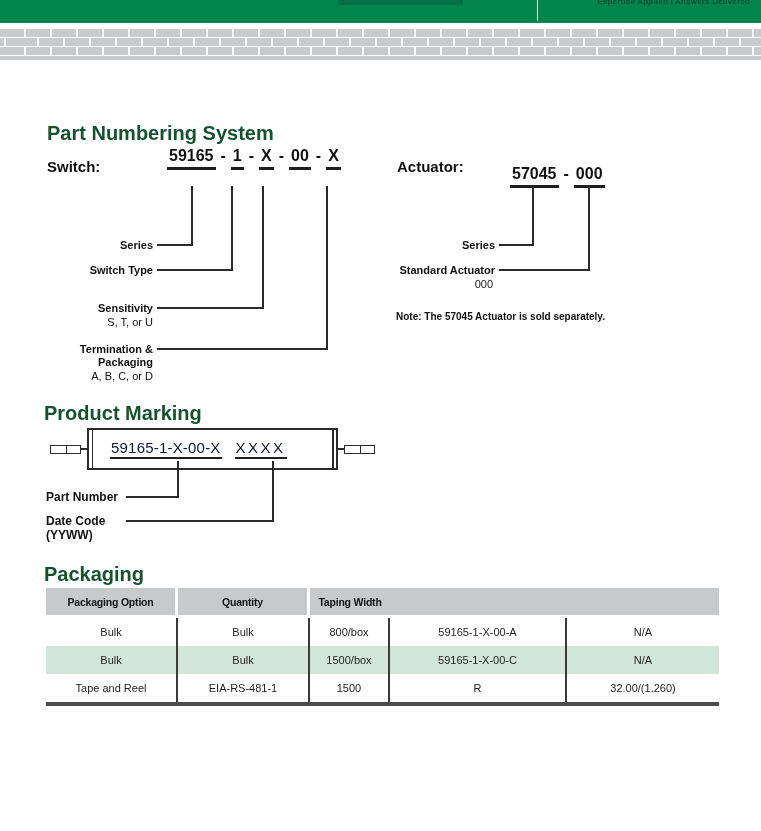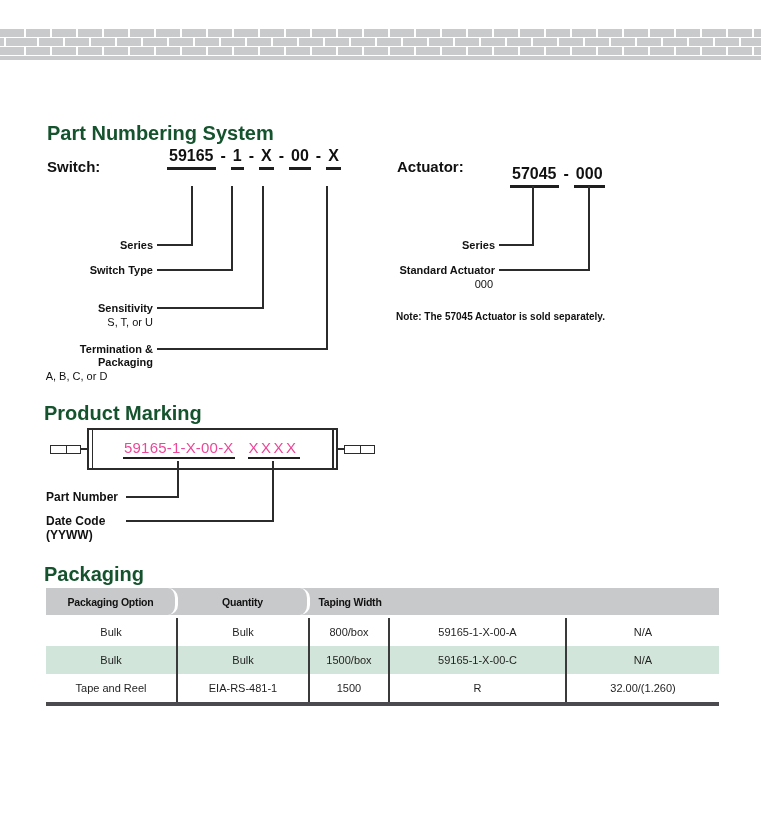--- a/index.html
+++ b/index.html
@@ -60,56 +60,61 @@
   .note { position:absolute; font-weight:bold; font-size:10px; color:#111; white-space:nowrap; }
 
   
   .sw-body {
     position:absolute; left:87px; top:428px; width:251px; height:42px;
     border:2.5px solid #2b2b2b; background:#fff;
   }
   .sw-endline { position:absolute; top:0; bottom:0; width:1.5px; background:#2b2b2b; }
   .sw-marking {
     position:absolute; left:0; top:0; right:0; bottom:0;
-    display:flex; align-items:center; padding-left:34px; gap:13px;
-    font-size:15px; color:#ec4899;
+    display:flex; align-items:center; padding-left:21px; gap:13px;
+    font-size:15px; color:#0f172a;
   }
   .mark { border-bottom:2px solid #1e1e1e; padding:0 1px 1px; white-space:nowrap; }
   .lead {
     position:absolute; width:31px; height:9px;
     border:1.5px solid #2b2b2b; background:#fff;
   }
   .lead-div { position:absolute; left:50%; top:0; bottom:0; width:1.5px; background:#2b2b2b; }
   .mk-lbl { position:absolute; font-weight:bold; font-size:12px; color:#111; white-space:nowrap; line-height:14px; }
 
   
   .pkg-table { position:absolute; left:46px; top:588px; width:673px; }
   .thead, .trow { display:grid; grid-template-columns:132px 132px 80px 177px 152px; }
   .thead { height:30px; background:#c8c9cb; border-bottom:3px solid #fff; }
   .th {
     display:flex; align-items:center; justify-content:center;
     font-weight:bold; font-size:10.5px; letter-spacing:-0.2px; color:#111;
-    border-right:3px solid #fff; white-space:nowrap;border-radius:10px;
+    border-right:3px solid #fff; white-space:nowrap;
   }
   .th:last-child { border-right:none; }
   .trow { height:28px; }
   .trow.alt { background:#d2e5da; }
   .td {
     display:flex; align-items:center; justify-content:center;
     font-size:11px; color:#1f1f1f;
     border-right:2px solid #3a3a3a; white-space:nowrap;
   }
   .td:last-child { border-right:none; }
   .tbottom { height:4px; background:#4b4b4f; }
 </style>
 </head>
 <body>
 
 <div class="page">
 
+  <div class="topbar">
+    <div class="logo-remnant"></div>
+    <div class="brand-divider"></div>
+    <div class="tagline">Expertise Applied | Answers Delivered</div>
+  </div>
 
   <div class="titleband">
     <div class="brick"></div>
     <div class="brick offset"></div>
     <div class="brick"></div>
   </div>
 
   <div class="heading" style="left:47px; top:122px;">Part Numbering System</div>
 
   <div class="pn-label" style="left:47px; top:158px;">Switch:</div>
@@ -140,21 +145,21 @@
   <div class="ln" style="left:157px; top:269px; width:76px; height:2px;"></div>
   <div class="ln" style="left:157px; top:307px; width:107px; height:2px;"></div>
   <div class="ln" style="left:157px; top:348px; width:171px; height:2px;"></div>
 
   <div class="lbl" style="left:0; top:239px; width:153px;">Series</div>
   <div class="lbl" style="left:0; top:264px; width:153px;">Switch Type</div>
   <div class="lbl" style="left:0; top:302px; width:153px;">Sensitivity</div>
   <div class="lbl sub" style="left:0; top:316px; width:153px;">S, T, or U</div>
   <div class="lbl" style="left:0; top:343px; width:153px;">Termination &amp;</div>
   <div class="lbl" style="left:0; top:356px; width:153px;">Packaging</div>
-  <div class="lbl sub" style="left:0; top:370px; width:153px;text-align:center;">A, B, C, or D</div>
+  <div class="lbl sub" style="left:0; top:370px; width:153px;">A, B, C, or D</div>
 
   <div class="ln" style="left:532px; top:186px; width:2px; height:60px;"></div>
   <div class="ln" style="left:588px; top:186px; width:2px; height:85px;"></div>
   <div class="ln" style="left:499px; top:244px; width:35px; height:2px;"></div>
   <div class="ln" style="left:499px; top:269px; width:91px; height:2px;"></div>
 
   <div class="lbl" style="left:340px; top:239px; width:155px;">Series</div>
   <div class="lbl" style="left:340px; top:264px; width:155px;">Standard Actuator</div>
   <div class="lbl sub" style="left:340px; top:278px; width:153px;">000</div>
   <div class="note" style="left:396px; top:311px;">Note: The 57045 Actuator is sold separately.</div>

